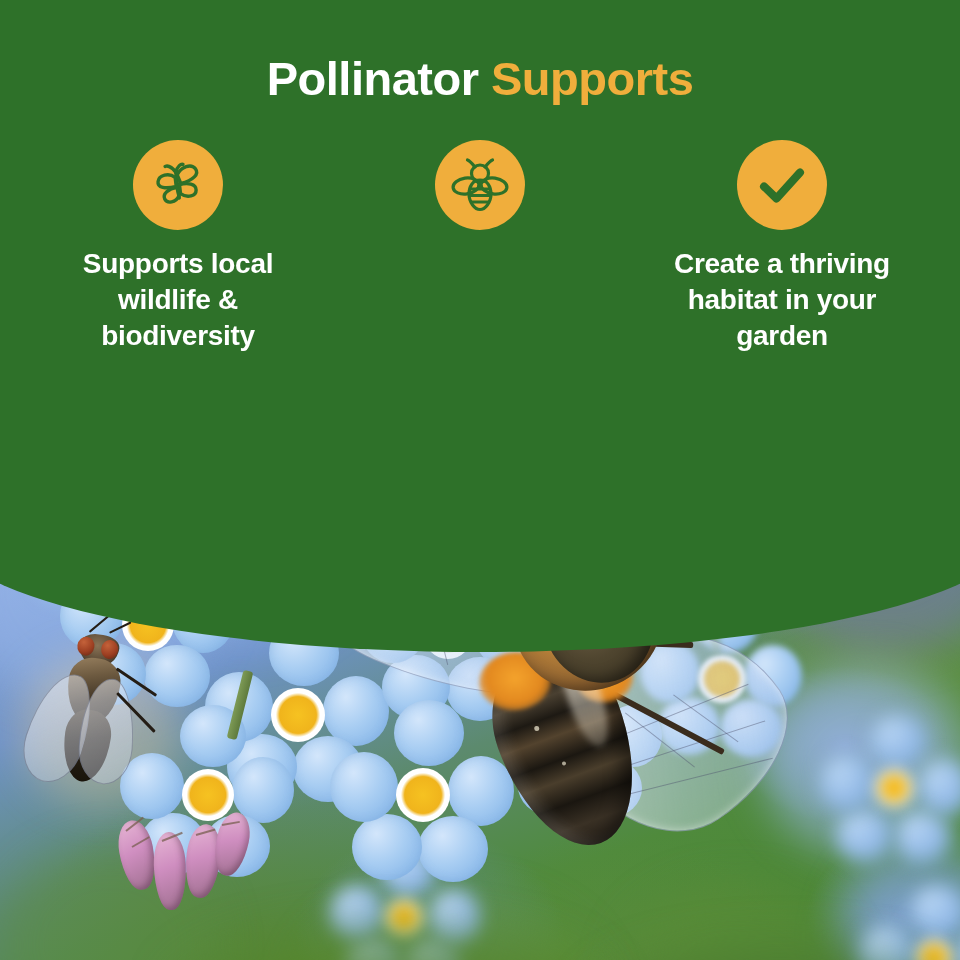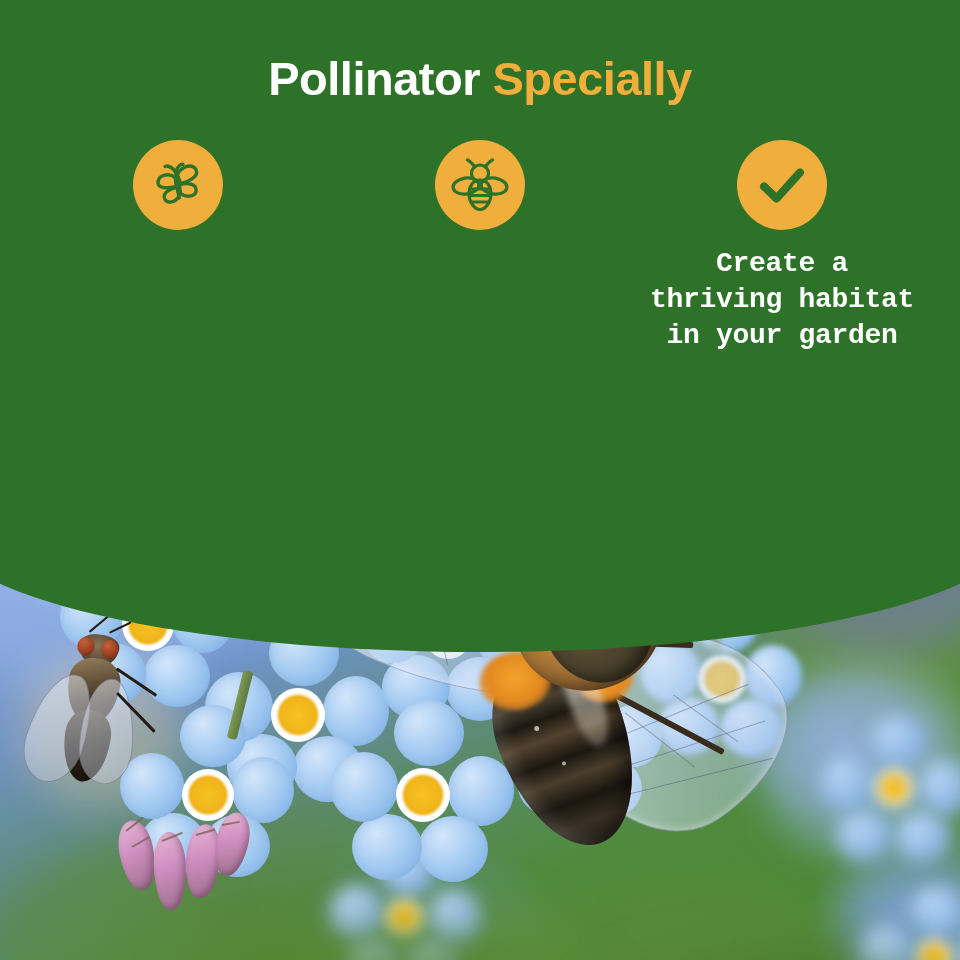--- a/index.html
+++ b/index.html
@@ -48,21 +48,21 @@
   .icon-circle svg{display:block;}
   .feature-text{
     margin-top:16px;
     color:#ffffff;
     font-size:28px;line-height:36px;
     font-weight:bold;text-align:center;
     letter-spacing:-0.3px;
   }
   .f1 .feature-text{width:260px;}
   .f2 .feature-text{width:300px;}
-  .f3 .feature-text{width:270px;font-family:Liberation Mono, monospace;}
+  .f3 .feature-text{width:270px;}
 
   
   .curve-white{
     position:absolute;left:-60px;top:350px;
     width:1080px;height:440px;
     background:#ffffff;
     border-radius:50% 50% 0 0 / 100% 100% 0 0;
     z-index:3;
   }
 
@@ -444,21 +444,21 @@
   <div class="green-panel" style="height:470px;clip-path:ellipse(1080px 440px at 480px 0px);">
   </div>
 
   <div style="position:absolute;left:0;top:0;width:960px;height:432px;background:#2e7129;z-index:5;"></div>
   <div style="position:absolute;left:-60px;top:352px;width:1080px;height:300px;background:#2e7129;z-index:5;
        border-radius:0 0 50% 50% / 0 0 42% 42%;"></div>
 
   <div style="position:absolute;left:0;top:0;width:960px;height:440px;z-index:6;">
 
     <div class="headline">
-      <span class="w">Pollinator</span><span class="w">&nbsp;</span><span class="a">Specially</span>
+      <span class="w">Pollinator</span><span class="w">&nbsp;</span><span class="a">Supports</span>
     </div>
 
     <div class="features">
 
       <div class="feature f1">
         <div class="icon-circle">
           <svg width="60" height="60" viewBox="0 0 60 60">
             <g transform="rotate(-10 30 30)" fill="none" stroke="#2e7129" stroke-width="3.4" stroke-linecap="round" stroke-linejoin="round">
 
               <path d="M30 17 L29 43"></path>
@@ -469,20 +469,21 @@
               <path d="M31 20 C36 12 47 11 50 17 C53 23 46 28 33 29 Z"></path>
 
               <path d="M31.5 30 C40 29 48 32 47 38 C46 44 37 45 31 39 Z"></path>
 
               <path d="M28.5 22 C23 16 13 17 11 23 C9 29 17 32 28 31 Z"></path>
 
               <path d="M28.5 32 C20 32 13 36 14.5 41.5 C16 47 25 47 29 41 Z"></path>
             </g>
           </svg>
         </div>
+        <div class="feature-text">Supports local wildlife &amp; biodiversity</div>
       </div>
 
       <div class="feature f2">
         <div class="icon-circle">
           <svg width="62" height="62" viewBox="0 0 62 62">
             <g fill="none" stroke="#2e7129" stroke-width="3.2" stroke-linecap="round" stroke-linejoin="round">
 
               <path d="M26 13 C22 8 20 6.5 18.5 6"></path>
               <path d="M36 13 C40 8 42 6.5 43.5 6"></path>
 

